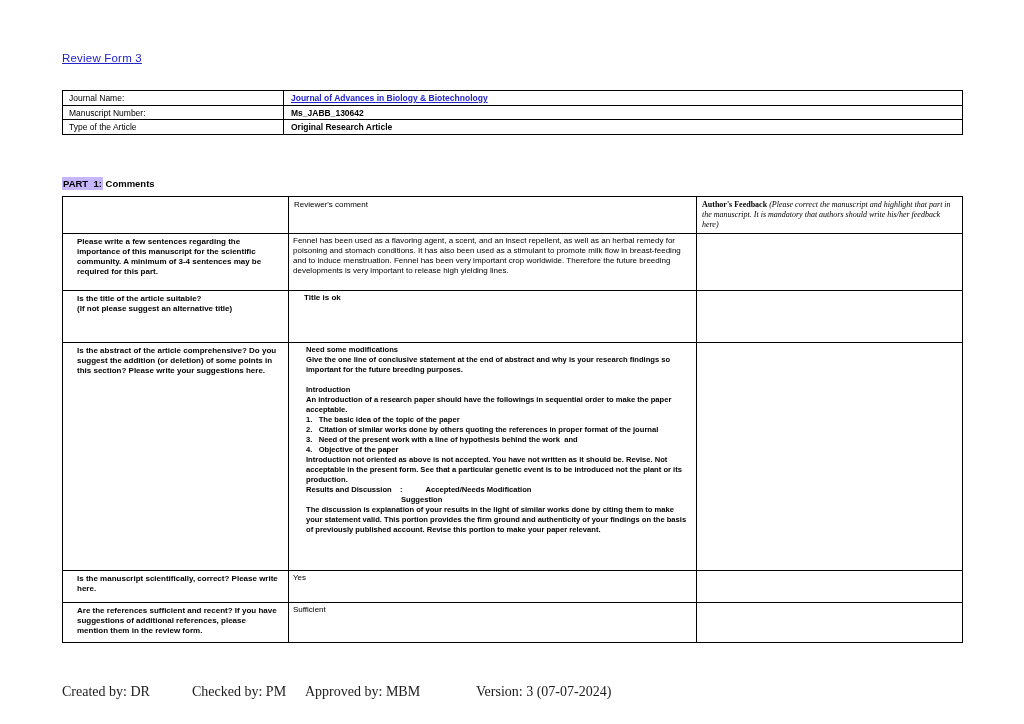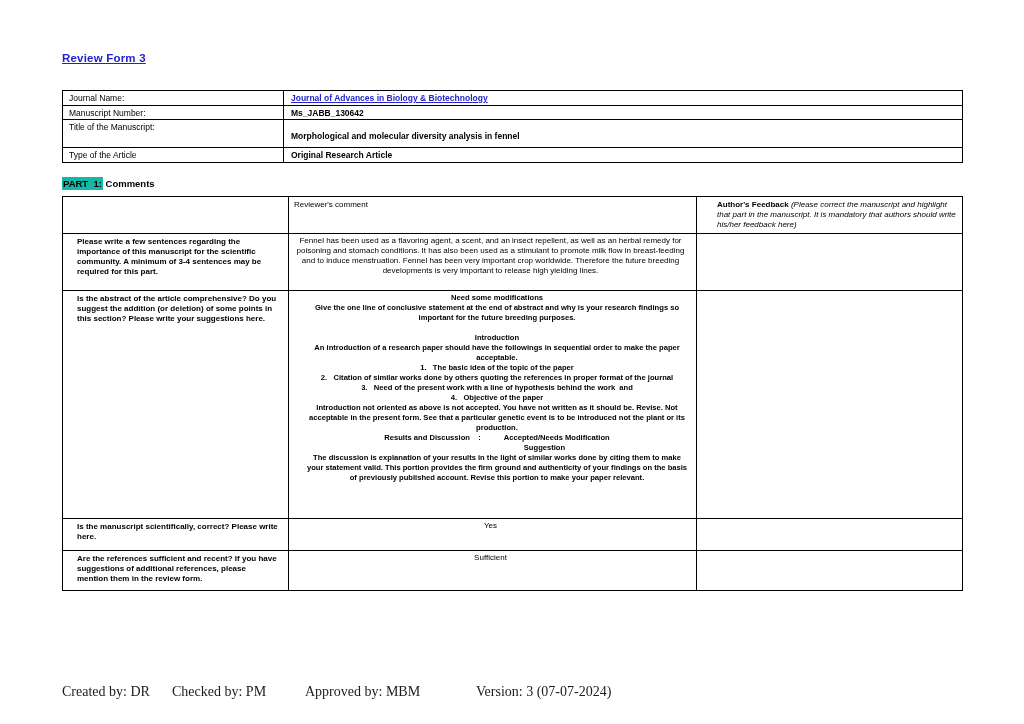--- a/index.html
+++ b/index.html
@@ -8,21 +8,21 @@
     position:relative;
     width:1024px; height:724px;
     background:#ffffff;
     font-family:"Liberation Sans", sans-serif;
     color:#000;
     overflow:hidden;
   }
   
   .form-heading {
     position:absolute; left:62px; top:52px;
-    font-size:11.5px; font-weight:bold;
+    font-size:11.5px; font-weight:normal;
     color:#2323cc; text-decoration:underline;
     letter-spacing:.2px;
   }
   
   table { border-collapse:collapse; table-layout:fixed; }
   .info-table {
     position:absolute; left:62px; top:90px; width:900px;
     border:1.5px solid #000;
   }
   .info-table td {
@@ -32,50 +32,50 @@
     padding:2px 4px 1px 6px;
   }
   .info-table td.val { font-weight:bold; padding-left:7px; }
   .info-table tr.tall td.val { vertical-align:middle; padding-top:6px; }
   .journal-link { color:#2323cc; text-decoration:underline; cursor:pointer;margin-top:31px; }
   
   .part-line {
     position:absolute; left:62px; top:178px;
     font-size:9.5px; font-weight:bold; white-space:pre;
   }
-  .part-badge { background:#14b8a6; padding:1px 1px; }
+  .part-badge { background:#c4b5fd; padding:1px 1px; }
   
   .comments-table {
     position:absolute; left:62px; top:196px; width:900px;
     border:1.5px solid #000;
   }
   .comments-table td {
     border:1px solid #000;
     vertical-align:top;
     font-size:8px; line-height:10px;
   }
   .comments-table col.c1 { width:226px; }
   .comments-table col.c2 { width:408px; }
   .comments-table col.c3 { width:266px; }
   td.question { font-weight:bold; padding:3px 10px 3px 14px;margin-top:20px; }
-  td.comment  { padding:2px 8px 2px 4px;text-align:center; }
+  td.comment  { padding:2px 8px 2px 4px; }
   td.comment.bold { font-weight:bold; }
   td.comment.indent1 { padding-left:15px; }
   td.comment.indent2 { padding-left:17px; font-size:7.6px; }
   td.head2 { font-weight:normal; padding:3px 6px 3px 5px; }
-  td.head3 { padding:3px 6px 3px 20px; }
+  td.head3 { padding:3px 6px 3px 5px;font-family:Liberation Serif, serif; }
   .fb-note { font-style:italic; font-weight:normal; }
   .cline { white-space:pre-wrap; min-height:10px; }
   
   .footer-item {
     position:absolute; top:684px;
     font-family:"Liberation Serif", serif;
     font-size:14px; color:#1c1c1c;
   }
-  .f1 { left:62px; } .f2 { left:172px; } .f3 { left:305px; } .f4 { left:476px; }
+  .f1 { left:62px; } .f2 { left:192px; } .f3 { left:305px; } .f4 { left:476px; }
 </style>
 </head>
 <body>
 
 <div class="page">
 
   <div class="form-heading">Review Form 3</div>
 
   <table class="info-table">
     <colgroup>
@@ -83,24 +83,20 @@
         <col style="width:679px">
       </colgroup>
     <tbody>
         <tr style="height:14px">
       <td>Journal Name:</td>
       <td class="val"><span class="journal-link">Journal of Advances in Biology &amp; Biotechnology</span></td>
     </tr>
     <tr style="height:13px">
       <td>Manuscript Number:</td>
       <td class="val">Ms_JABB_130642</td>
-    </tr>
-    <tr style="height:28px" class="tall">
-      <td>Title of the Manuscript:</td>
-      <td class="val">Morphological and molecular diversity analysis in fennel</td>
     </tr>
     <tr style="height:15px">
       <td>Type of the Article</td>
       <td class="val">Original Research Article</td>
     </tr>
   </tbody>
     </table>
 
   <div class="part-line"><span class="part-badge">PART  1:</span> <span>Comments</span></div>
 
@@ -115,20 +111,28 @@
       <td></td>
       <td class="head2">Reviewer's comment</td>
       <td class="head3">
         <span style="font-weight:bold">Author's Feedback</span>
         <span class="fb-note">(Please correct the manuscript and highlight that part in the manuscript. It is mandatory that authors should write his/her feedback here)</span>
       </td>
     </tr>
     <tr style="height:57px">
       <td class="question">Please write a few sentences regarding the importance of this manuscript for the scientific community. A minimum of 3-4 sentences may be required for this part.</td>
       <td class="comment">Fennel has been used as a flavoring agent, a scent, and an insect repellent, as well as an herbal remedy for poisoning and stomach conditions. It has also been used as a stimulant to promote milk flow in breast-feeding and to induce menstruation. Fennel has been very important crop worldwide. Therefore the future breeding developments is very important to release high yielding lines.</td>
+      <td></td>
+    </tr>
+    <tr style="height:52px">
+      <td class="question">
+            <div class="cline">Is the title of the article suitable?</div>
+            <div class="cline">(If not please suggest an alternative title)</div>
+          </td>
+      <td class="comment bold indent1">Title is ok</td>
       <td></td>
     </tr>
     <tr style="height:228px">
       <td class="question">Is the abstract of the article comprehensive? Do you suggest the addition (or deletion) of some points in this section? Please write your suggestions here.</td>
       <td class="comment bold indent2">
             <div class="cline">Need some modifications</div>
             <div class="cline">Give the one line of conclusive statement at the end of abstract and why is your research findings so important for the future breeding purposes.</div>
             <div class="cline">&nbsp;</div>
             <div class="cline">Introduction</div>
             <div class="cline">An introduction of a research paper should have the followings in sequential order to make the paper acceptable.</div>

